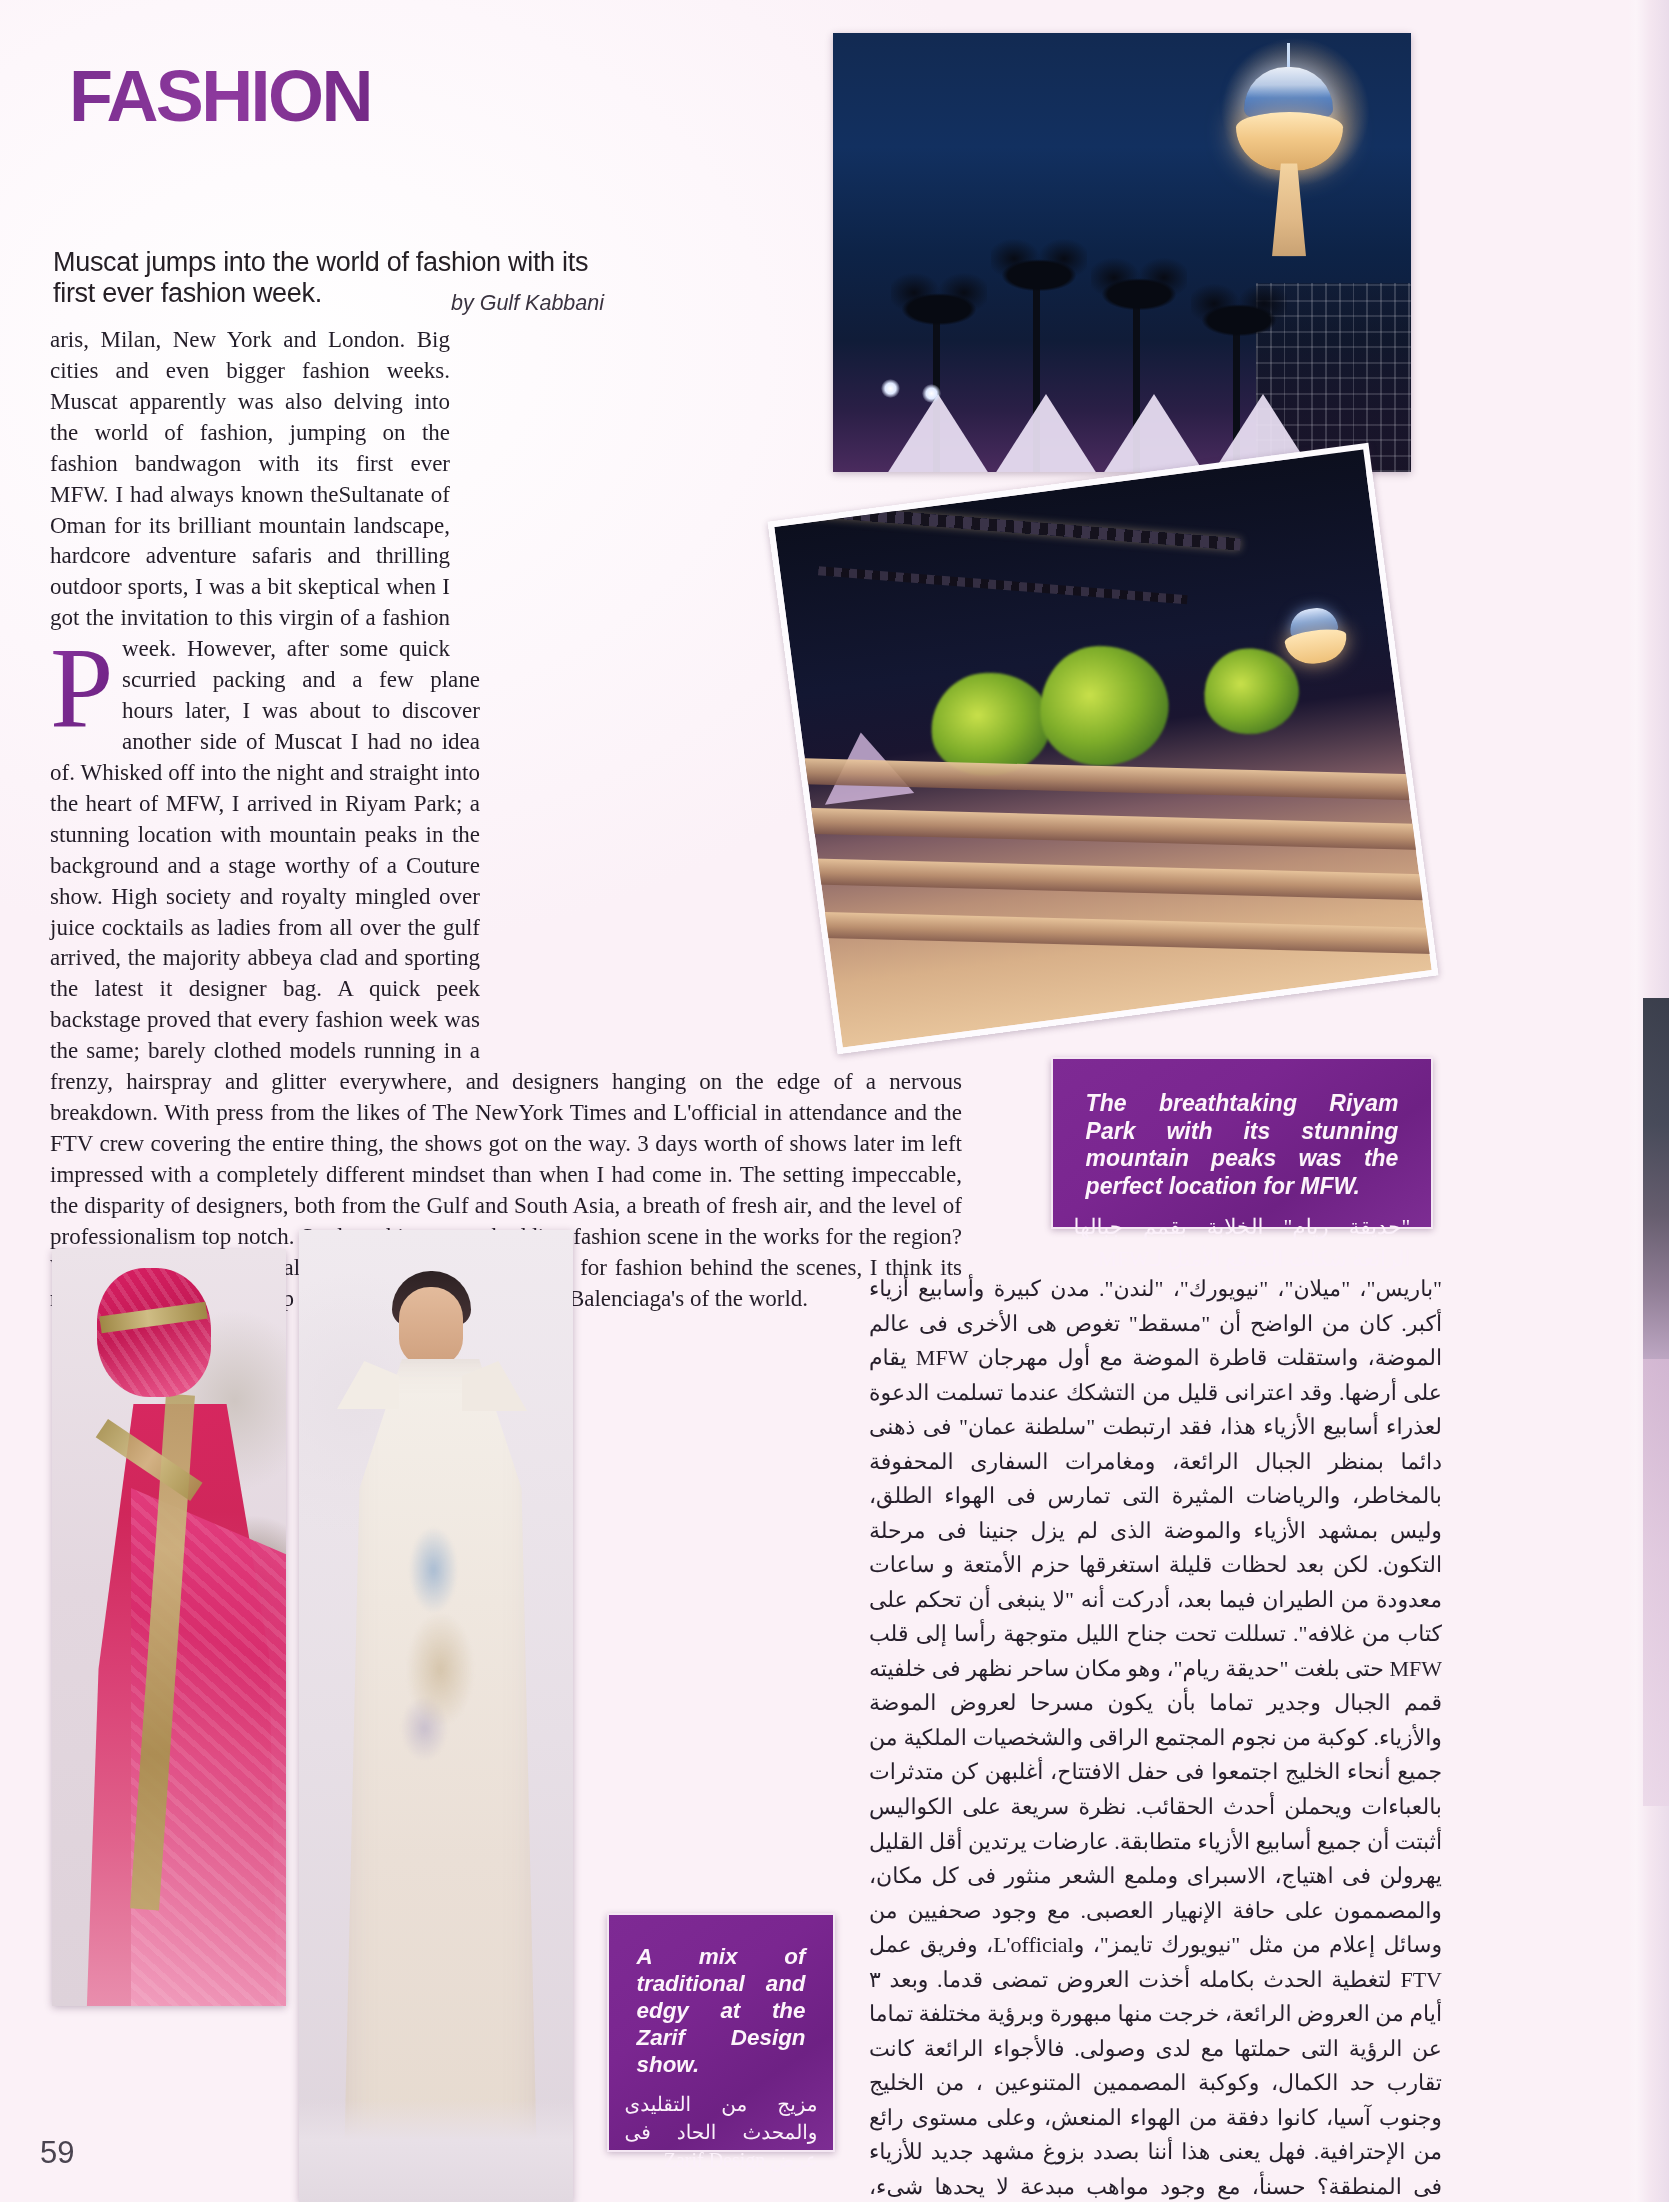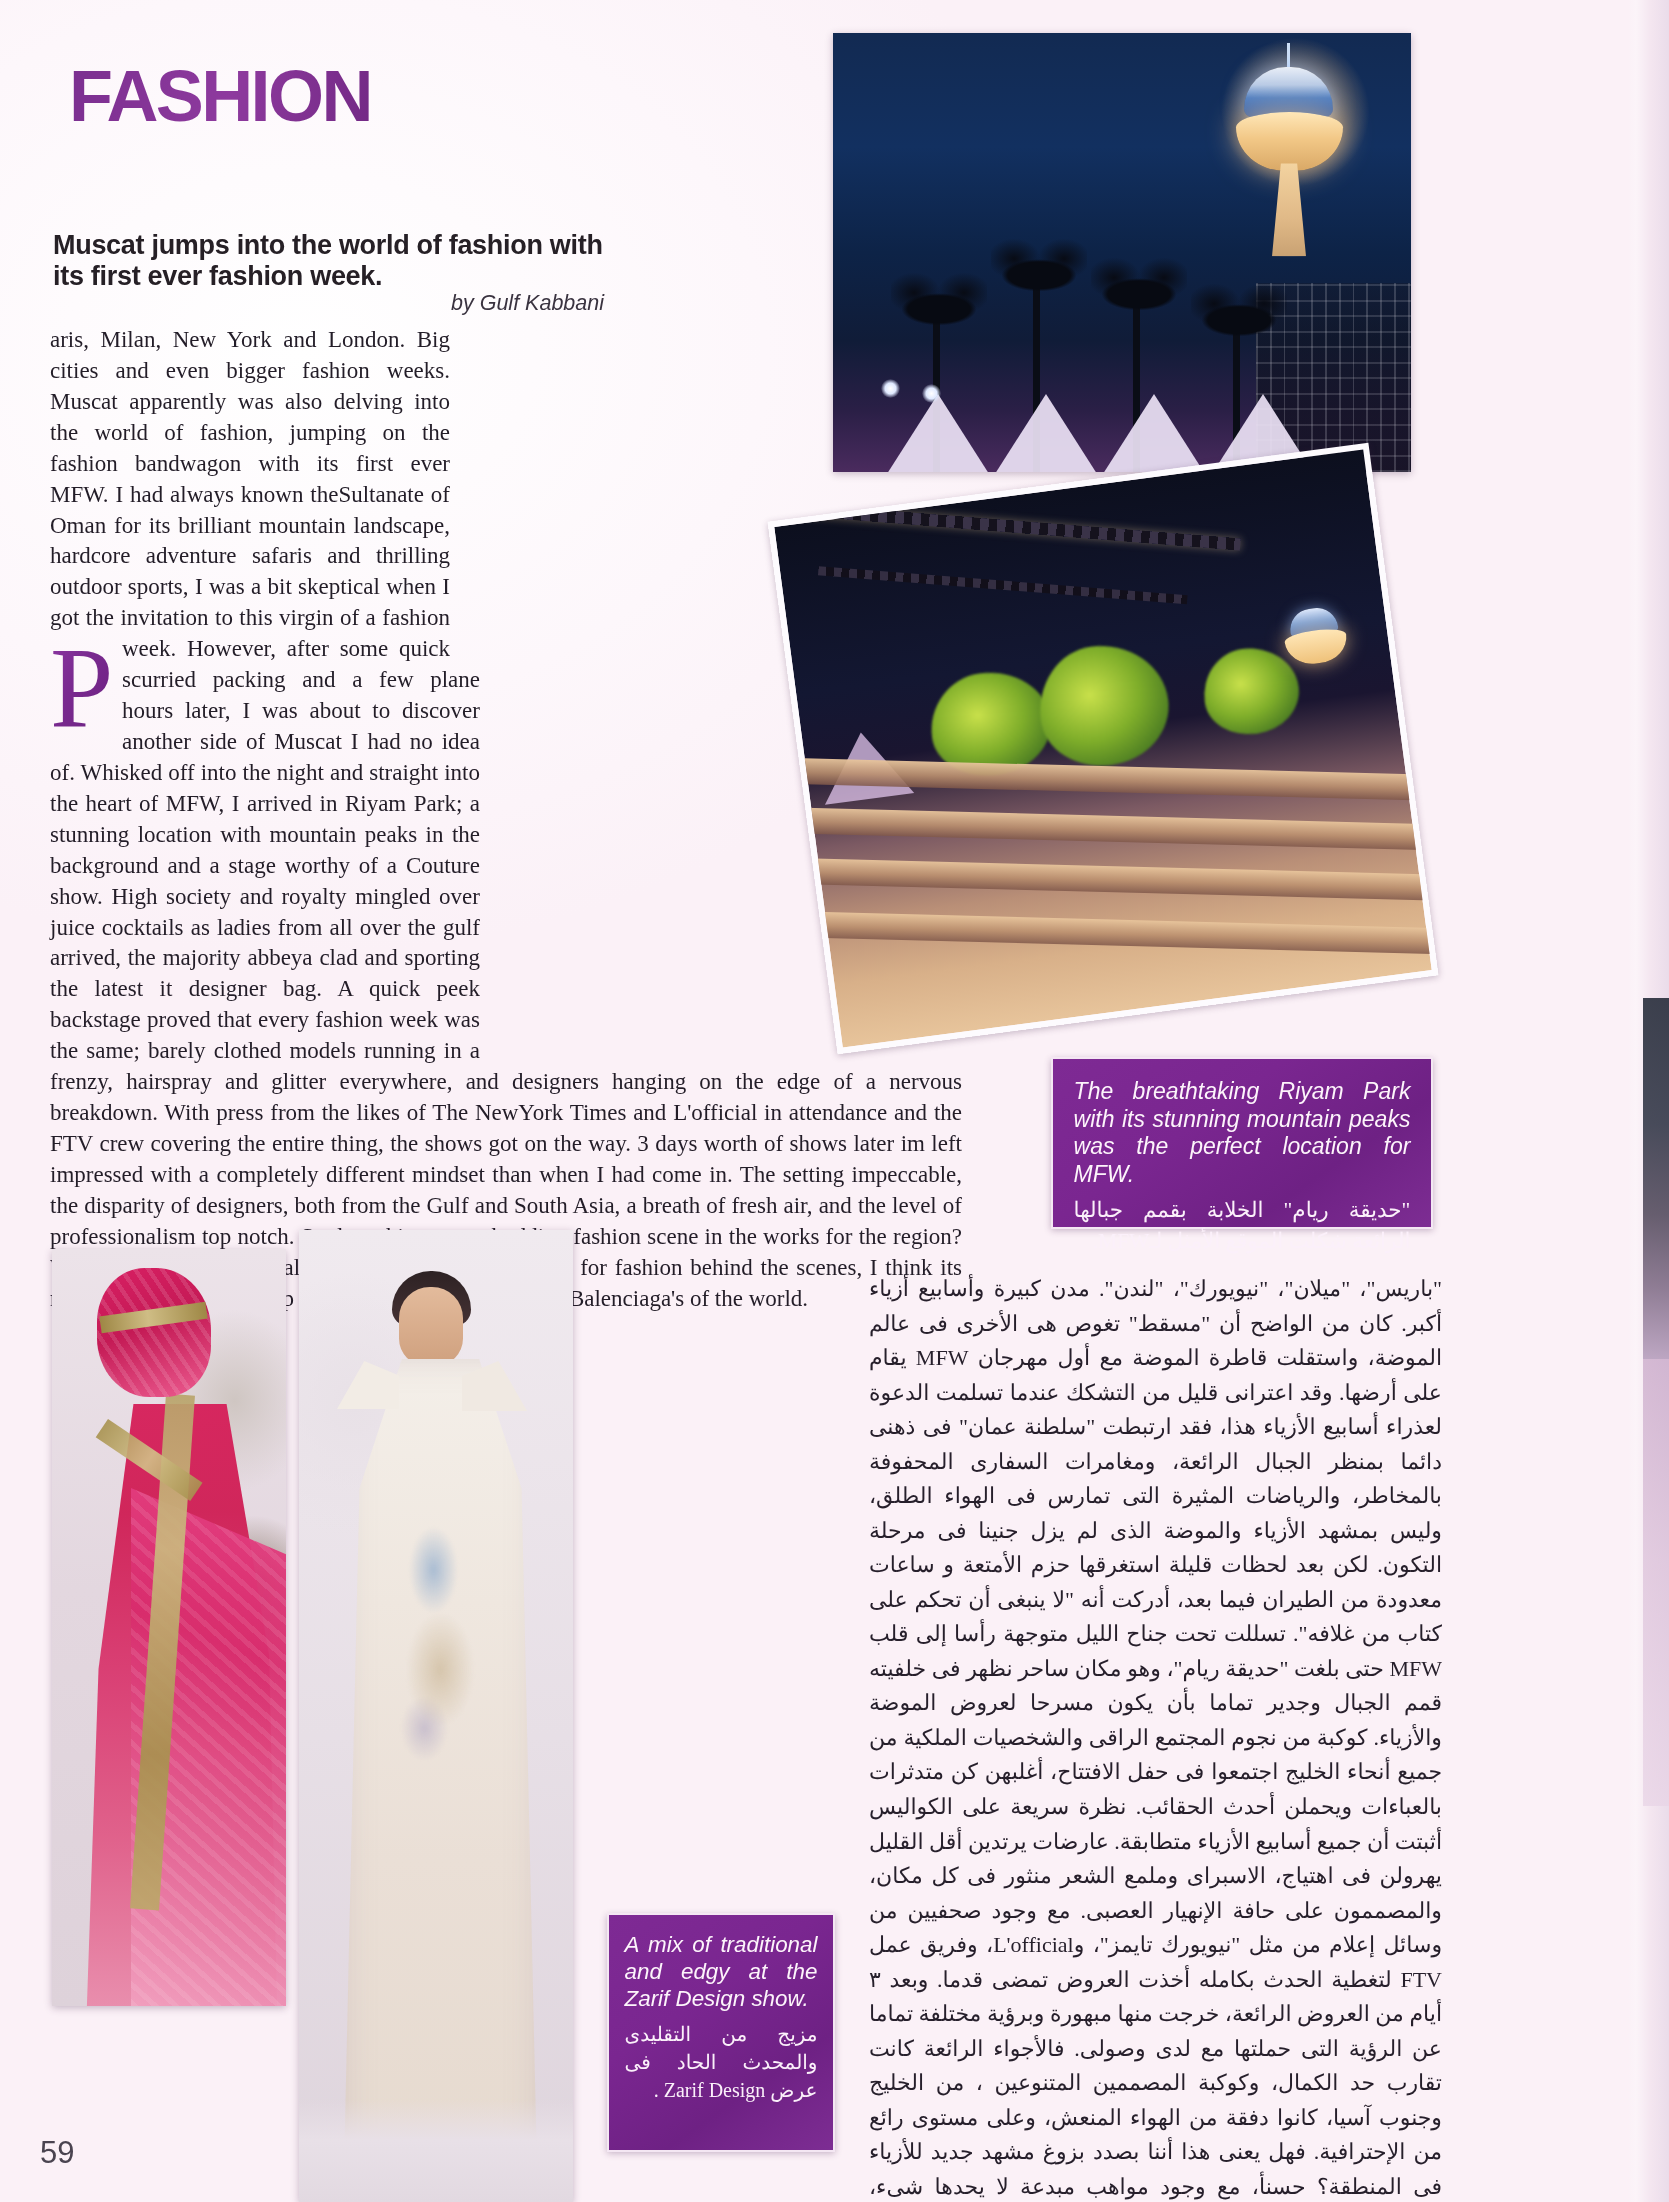--- a/index.html
+++ b/index.html
@@ -79,28 +79,27 @@
     color: #201a23;
     margin: 0;
     display: block;
     text-align: right;
     width: 482px;
     margin-left: 108px;
     margin-top: -8.6px;
   }
   #deck {
     position: absolute;
-    left: 53px; top: 230px;
+    left: 53px; top: 247px;
     width: 551px;
     font-family: "Liberation Sans", sans-serif;
     font-size: 27px;
     line-height: 1.14;
     color: #262026;
     letter-spacing: -0.3px;
-    font-weight: bold;
   }
   #byline {
     position: absolute;
     left: 53px; top: 291px;
     width: 551px;
     text-align: right;
     font-family: "Liberation Sans", sans-serif;
     font-style: italic;
     font-size: 21.5px;
     color: #3a3340;
@@ -441,21 +440,22 @@
     color: #ffffff;
     box-shadow: 0 1.7px 6.9px rgba(70,25,80,0.3);
   }
   .cap-en {
     font-family: "Liberation Sans", sans-serif;
     font-style: italic;
     font-size: 23px;
     line-height: 1.2;
     text-align: justify;
     color: #fdf4fb;
-    margin: 0;
+    margin: 12px;
+    font-weight: bold;
   }
   .cap-ar {
     font-family: "Liberation Serif", serif;
     direction: rtl;
     font-size: 21.5px;
     line-height: 1.45;
     text-align: justify;
     color: #fbf0fa;
     margin: 6.9px 0 0 0;
   }

